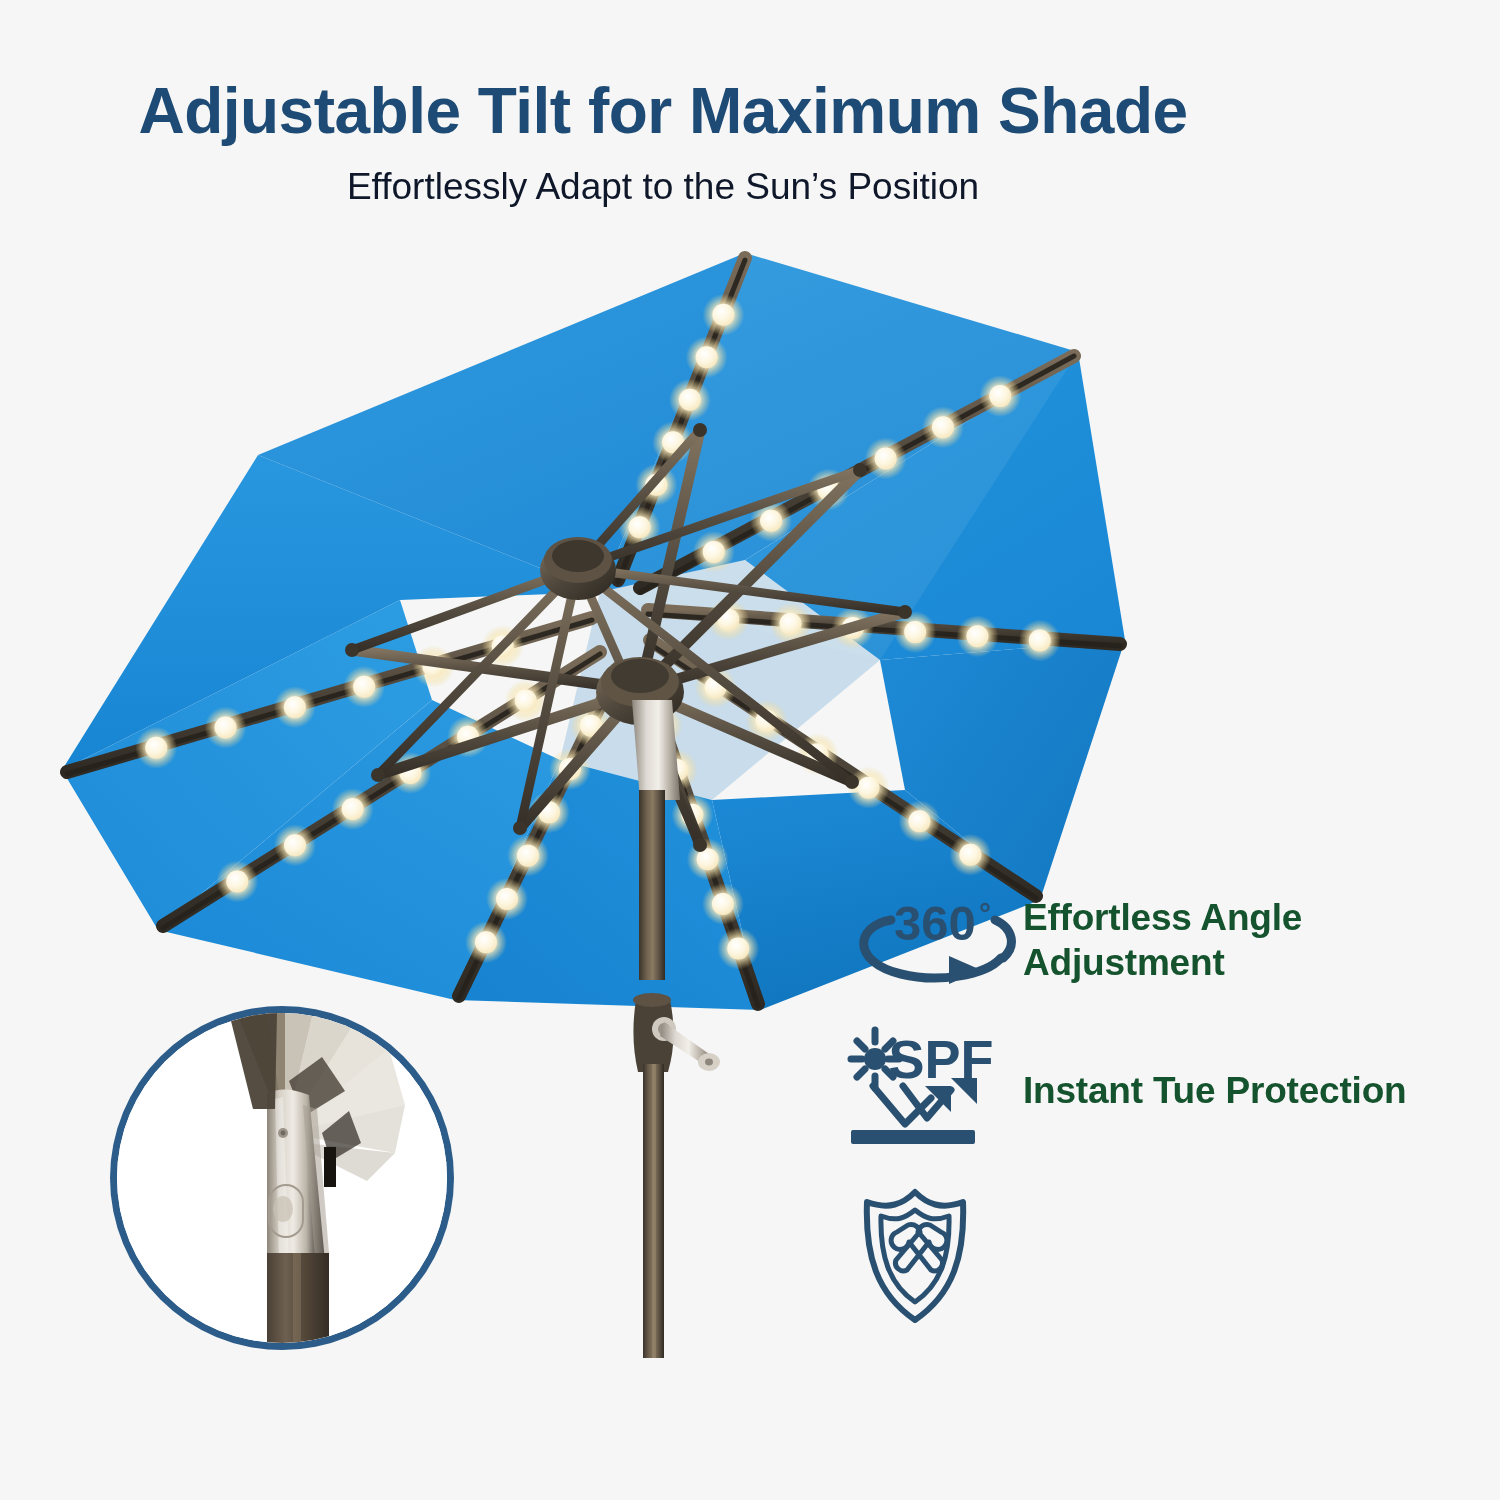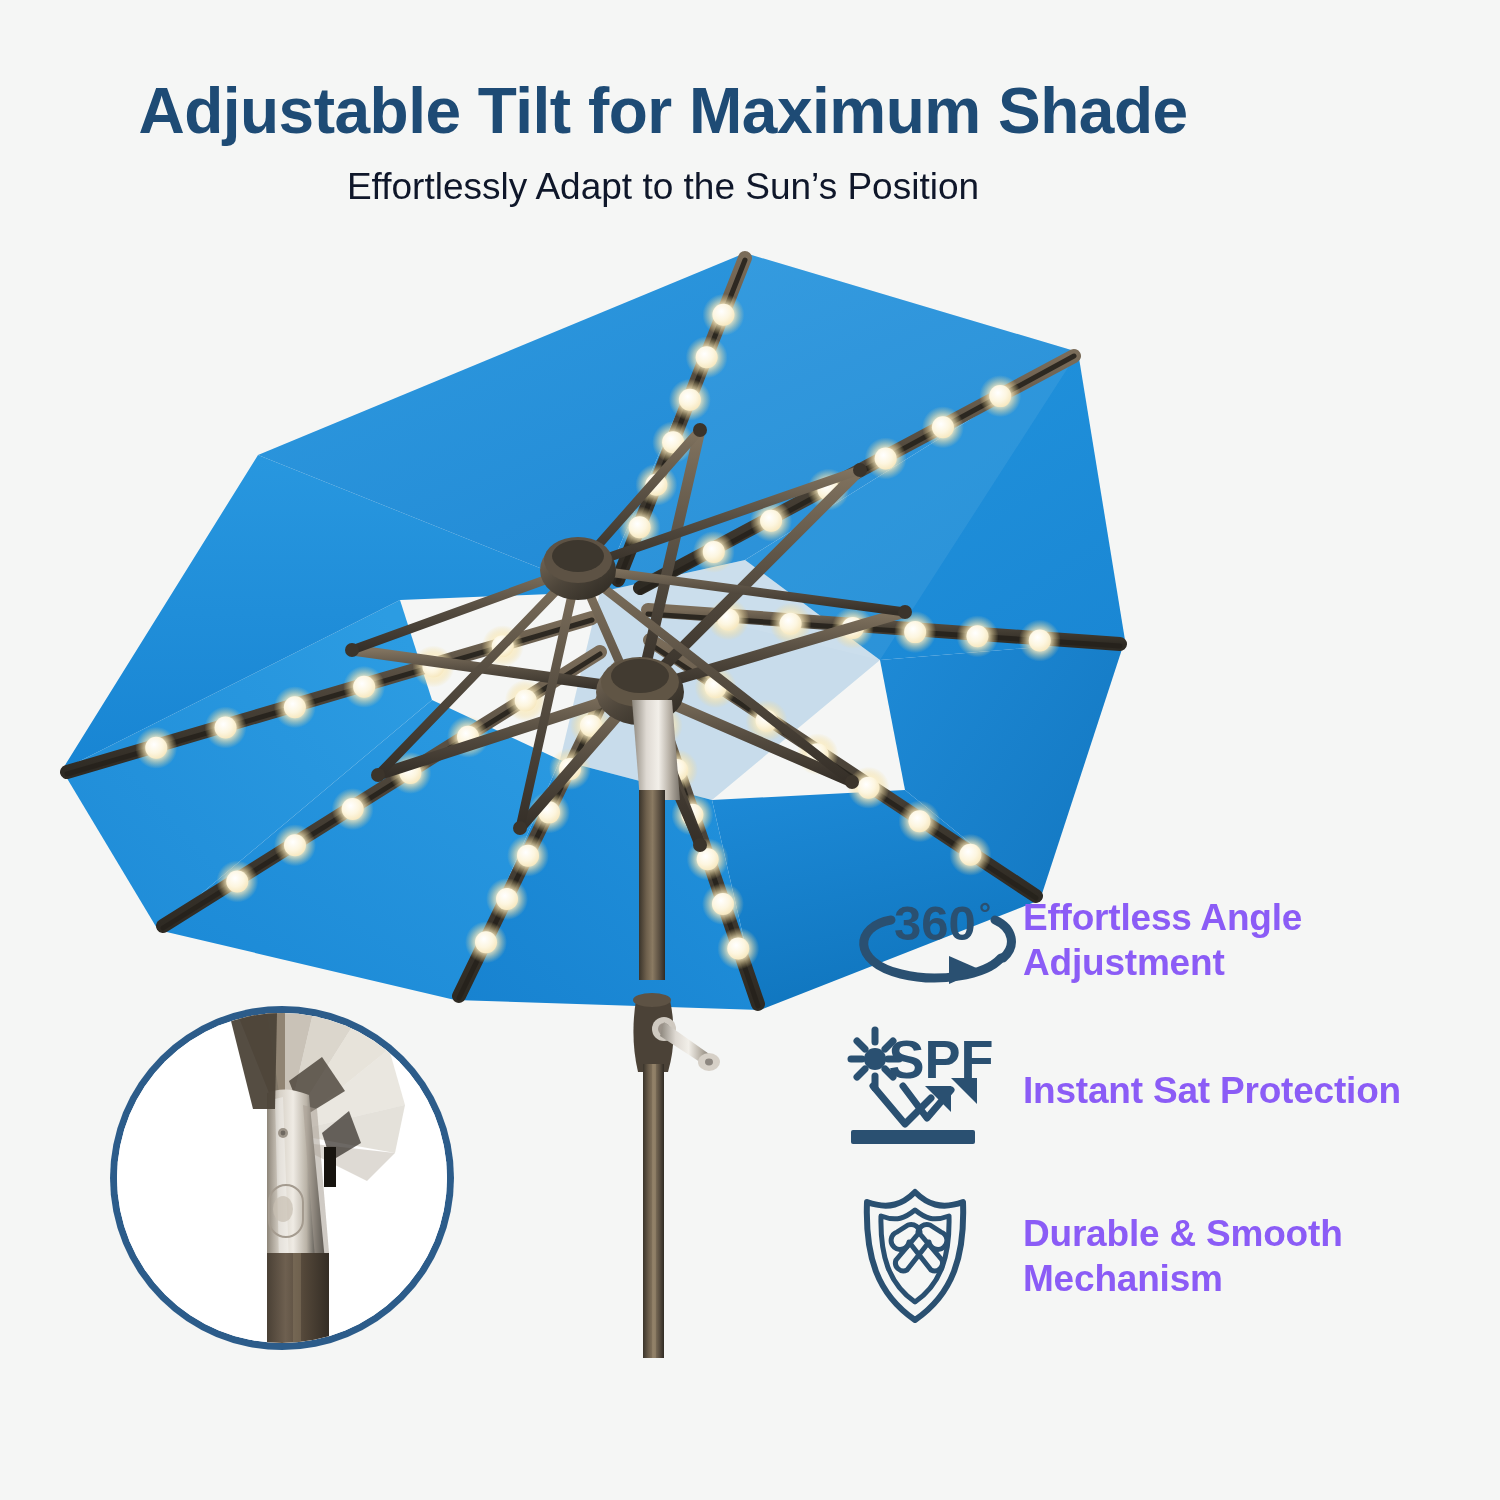--- a/index.html
+++ b/index.html
@@ -50,21 +50,21 @@
   .feature-icon {
     width:178px;
     flex:0 0 178px;
     display:flex;
     align-items:center;
     justify-content:flex-end;
   }
   .feature-label {
     font-size:37px;
     font-weight:bold;
-    color:#8b5cf6;
+    color:#14532d;
     line-height:1.22;
     letter-spacing:-0.2px;
     white-space:pre-line;
     font-family:"Liberation Sans", sans-serif;
   }
   #feature-row-2 { margin-bottom:30px; }
   #feature-row-3 .feature-icon { align-items:flex-start; }
 
   
   #detail-inset {
@@ -472,37 +472,35 @@
           <g fill="none" stroke="#2a5071" stroke-width="7" stroke-linecap="round" stroke-linejoin="round">
             <path d="M 28 60 L 60 98 L 86 72"></path>
             <path d="M 58 60 L 82 92 L 106 64"></path>
           </g>
           <polygon points="80,60 106,60 106,86" fill="#2a5071"></polygon>
           <polygon points="106,52 132,52 132,78" fill="#2a5071"></polygon>
 
           <rect x="6" y="104" width="124" height="14" rx="2" fill="#2a5071"></rect>
         </svg>
       </div>
-      <div class="feature-label">Instant Sat Protection</div>
+      <div class="feature-label">Instant Tue Protection</div>
     </div>
 
     <div class="feature-row" id="feature-row-3">
       <div class="feature-icon">
         <svg width="178" height="140" viewBox="0 0 178 140">
 
           <path d="M 22 16 C 44 24 58 18 70 6 C 82 18 96 24 118 16
                    C 120 70 108 108 70 134 C 32 108 20 70 22 16 Z" fill="none" stroke="#2a5071" stroke-width="6" stroke-linejoin="round"></path>
 
           <path d="M 36 30 C 52 36 60 32 70 24 C 80 32 88 36 104 30
                    C 105 70 96 98 70 116 C 44 98 35 70 36 30 Z" fill="none" stroke="#2a5071" stroke-width="5" stroke-linejoin="round"></path>
 
           <g fill="none" stroke="#2a5071" stroke-width="5" stroke-linejoin="round" stroke-linecap="round">
             <path d="M 56 48 a 9 9 0 1 0 12 10 L 90 86 a 8 8 0 0 0 11 -10 L 79 50 a 9 9 0 0 0 -12 -9 Z" transform="translate(-4,-2)"></path>
             <path d="M 92 48 a 9 9 0 1 1 -12 10 L 58 86 a 8 8 0 0 1 -11 -10 L 69 50 a 9 9 0 0 1 12 -9 Z" transform="translate(4,-2)"></path>
           </g>
         </svg>
       </div>
-      <div class="feature-label">Durable &amp; Smooth
-Mechanism</div>
     </div>
 
   </div>
 </div>
 
 </body></html>

